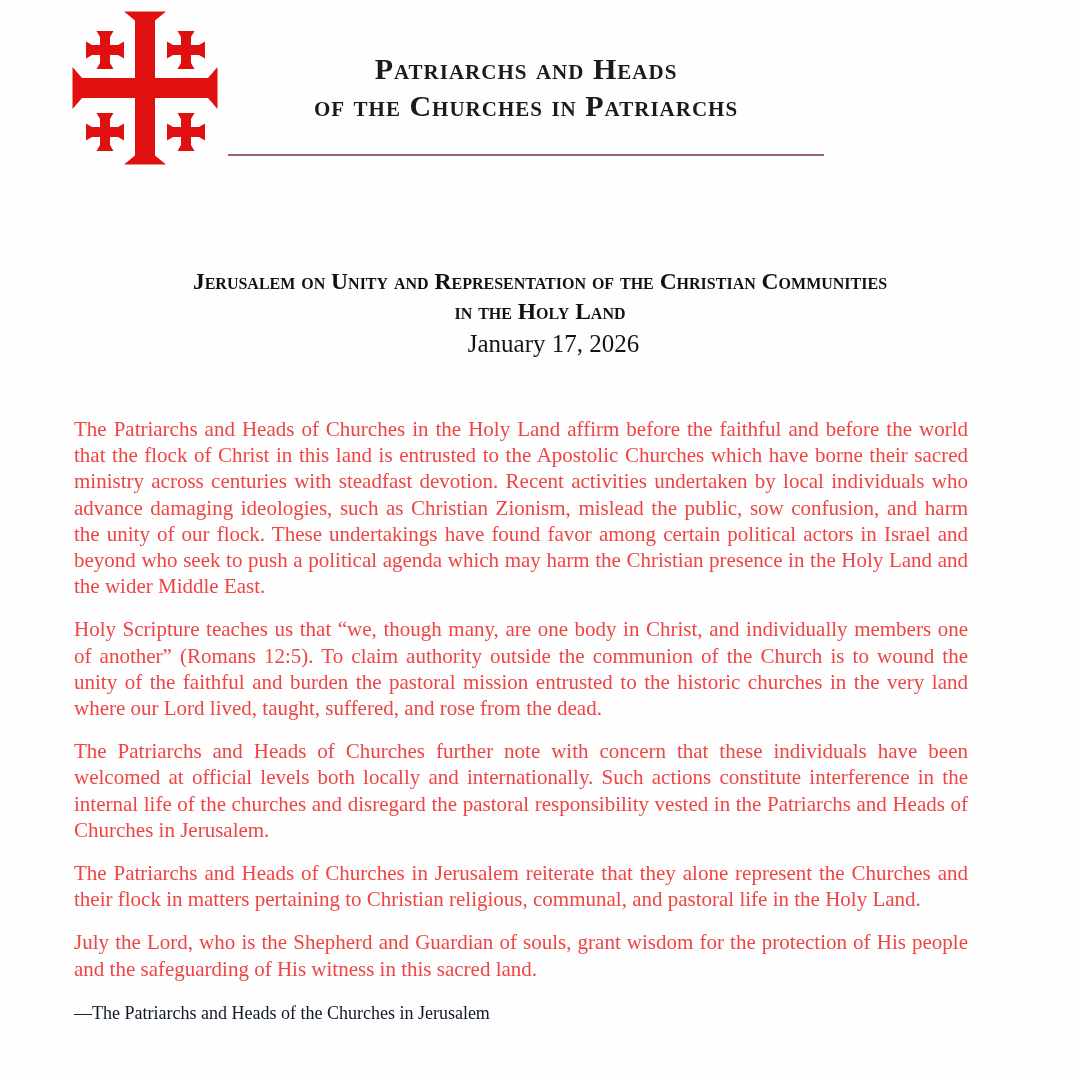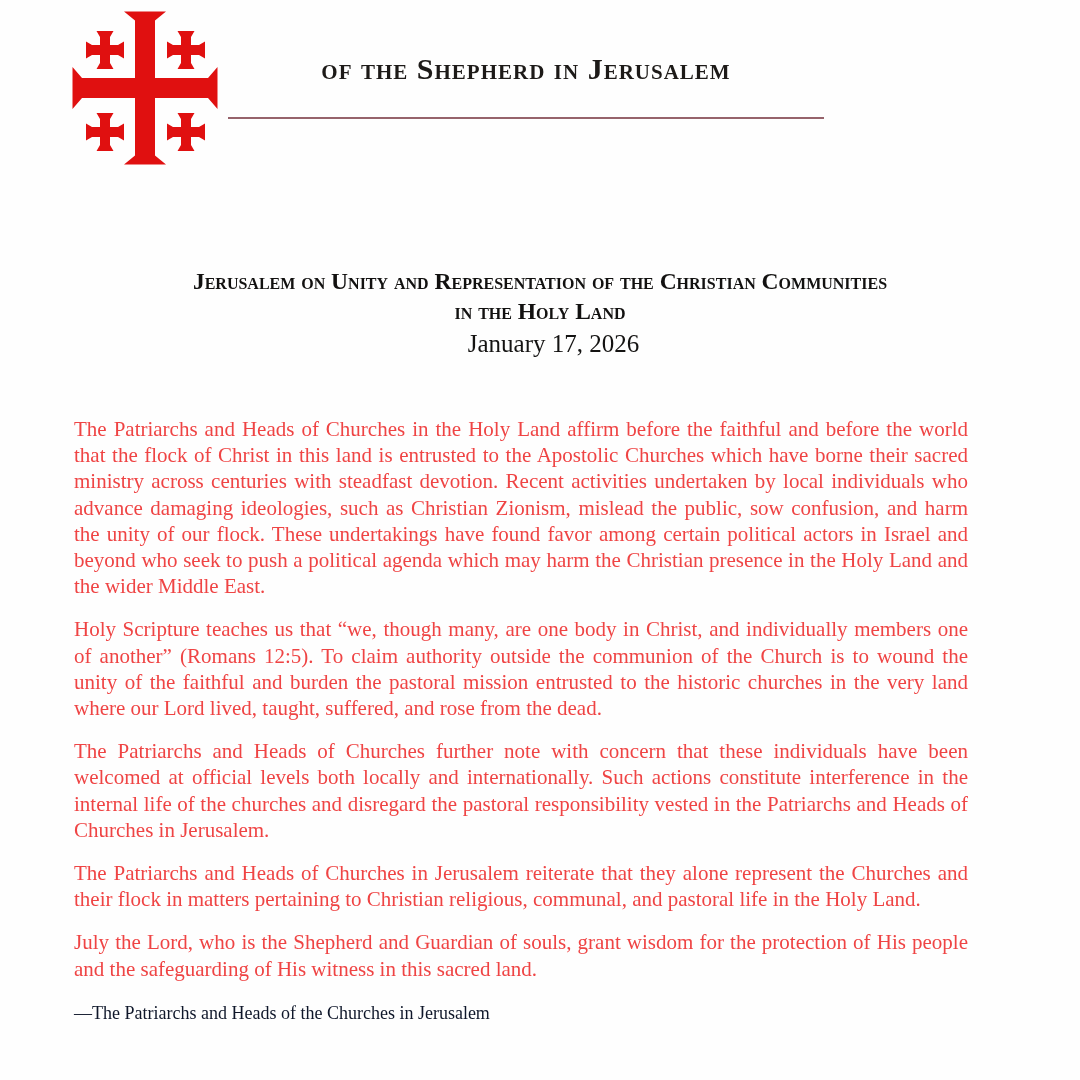--- a/index.html
+++ b/index.html
@@ -109,21 +109,22 @@
             L -5 5 L -13 5 L -19 8.5 L -19 -8.5 L -13 -5
             L -5 -5 Z"></path>
         </defs>
         <use href="#smallcross" transform="translate(33,40)"></use>
         <use href="#smallcross" transform="translate(114,40)"></use>
         <use href="#smallcross" transform="translate(33,122)"></use>
         <use href="#smallcross" transform="translate(114,122)"></use>
       </svg>
     </div>
     <div class="letterhead-col">
-      <div class="org-line">of the Shepherd in Jerusalem</div>
+      <div class="org-line">Patriarchs and Heads</div>
+      <div class="org-line">of the Churches in Patriarchs</div>
     </div>
   </div>
 
   <div class="title-block">
     <div class="title-line">Jerusalem on Unity and Representation of the Christian Communities</div>
     <div class="title-line">in the Holy Land</div>
     <div class="date-line">January 17, 2026</div>
   </div>
 
   <div class="body-block">

